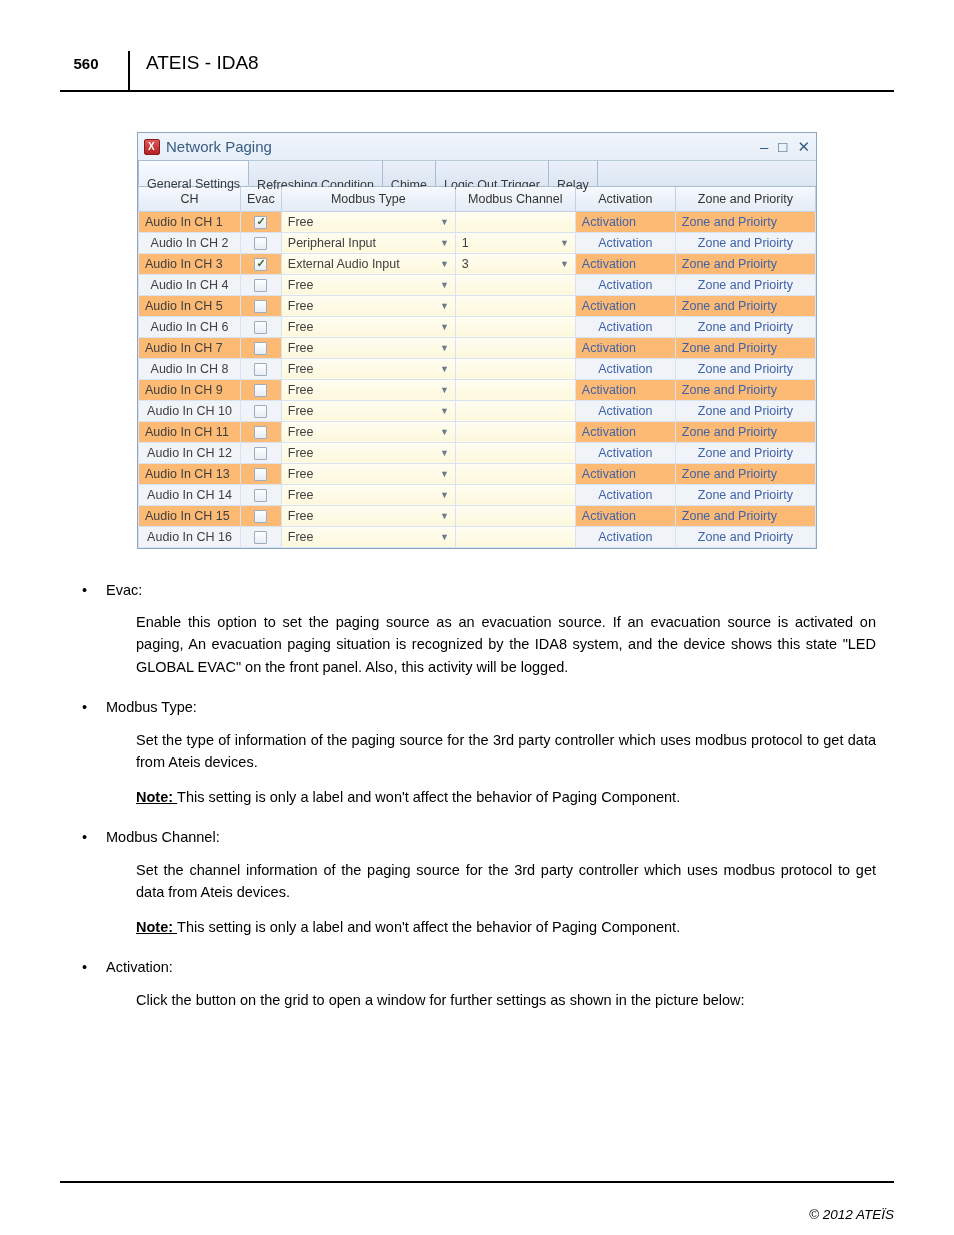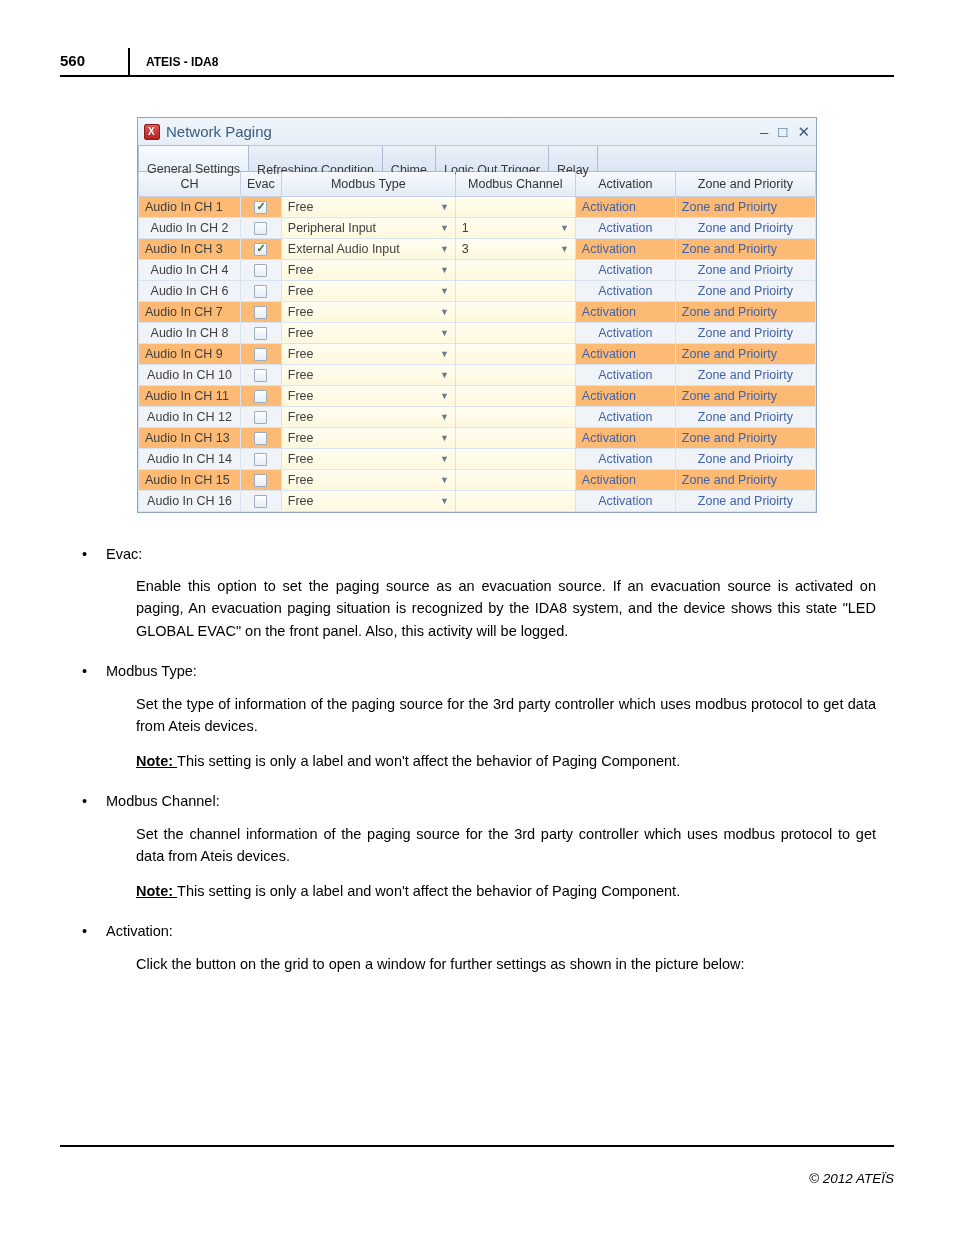--- a/index.html
+++ b/index.html
@@ -1,19 +1,19 @@
 <!DOCTYPE html>
 <html><head>
 <meta charset="utf-8">
 <style>
   * { box-sizing: border-box; margin: 0; padding: 0; }
   body { font-family: Arial, Helvetica, sans-serif; background: #fff; width: 954px; margin: 0 auto; padding: 48px 60px 40px 60px; font-size: 14px; color: #000; }
   .page-header { display: flex; align-items: baseline; border-bottom: 2px solid #000; margin-bottom: 40px; }
-  .page-number { width: 70px; border-right: 2px solid #000; padding: 4px 16px 6px 0; font-weight: bold; font-size: 15px; text-align: left; }
-  .header-title { font-weight: bold; font-size: 12px; padding: 4px 0 6px 16px; }
+  .page-number { width: 70px; border-right: 2px solid #000; padding: 4px 16px 18px 0; font-weight: bold; font-size: 15px; text-align: center; }
+  .header-title { font-weight: normal; font-size: 19px; padding: 4px 0 6px 16px; }
   .app-window { margin: 0 auto 30px auto; width: 680px; border: 1px solid #8ba7c2; }
   .title-bar { display: flex; align-items: center; height: 28px; padding: 0 6px; background: linear-gradient(#f0f5fb 0%, #e6eef8 100%); border-bottom: 1px solid #b8c9da; }
   .title-icon { width: 16px; height: 16px; border: 1px solid #8a1a1a; background: linear-gradient(#e05858,#b22222); border-radius: 2px; margin-right: 6px; position: relative; }
   .title-icon:before { content: "X"; color: #fff; font-size: 10px; font-weight: bold; position: absolute; left: 3px; top: 1px; }
   .window-title { color: #375d81; font-size: 15px; flex: 1; }
   .win-controls { display: flex; gap: 10px; color: #375d81; font-size: 15px; }
   .win-btn { cursor: pointer; }
   .tab-row { display: flex; height: 26px; background: linear-gradient(#eaf0f8,#dbe6f3); border-bottom: 1px solid #a9bcd1; font-size: 12.5px; }
   .tab { padding: 22px 8px 0 8px; border-right: 1px solid #a9bcd1; color: #3a3a3a; cursor: pointer; display:flex; align-items:center; }
   .tab.active { background: linear-gradient(#f8fbff,#e9f1fb); border-bottom: 1px solid #e9f1fb; margin-bottom: -1px; border-left:1px solid #a9bcd1; border-top:1px solid #a9bcd1; position:relative; top:-1px; }
@@ -148,20 +148,37 @@
               </div>
             </td>
             <td class="col-mchan">
               <div class="cell-inner">
                 <span></span>
               </div>
             </td>
             <td class="col-act">Activation</td>
             <td class="col-zone">Zone and Prioirty</td>
           </tr>
+          <tr class="odd">
+            <td class="col-ch">Audio In CH 5</td>
+            <td class="col-evac"><span class="cb"></span></td>
+            <td class="col-mtype">
+              <div class="cell-inner">
+                <span>Free</span>
+                <span class="dd-caret">▼</span>
+              </div>
+            </td>
+            <td class="col-mchan">
+              <div class="cell-inner">
+                <span></span>
+              </div>
+            </td>
+            <td class="col-act">Activation</td>
+            <td class="col-zone">Zone and Prioirty</td>
+          </tr>
           <tr class="even">
             <td class="col-ch">Audio In CH 6</td>
             <td class="col-evac"><span class="cb"></span></td>
             <td class="col-mtype">
               <div class="cell-inner">
                 <span>Free</span>
                 <span class="dd-caret">▼</span>
               </div>
             </td>
             <td class="col-mchan">

